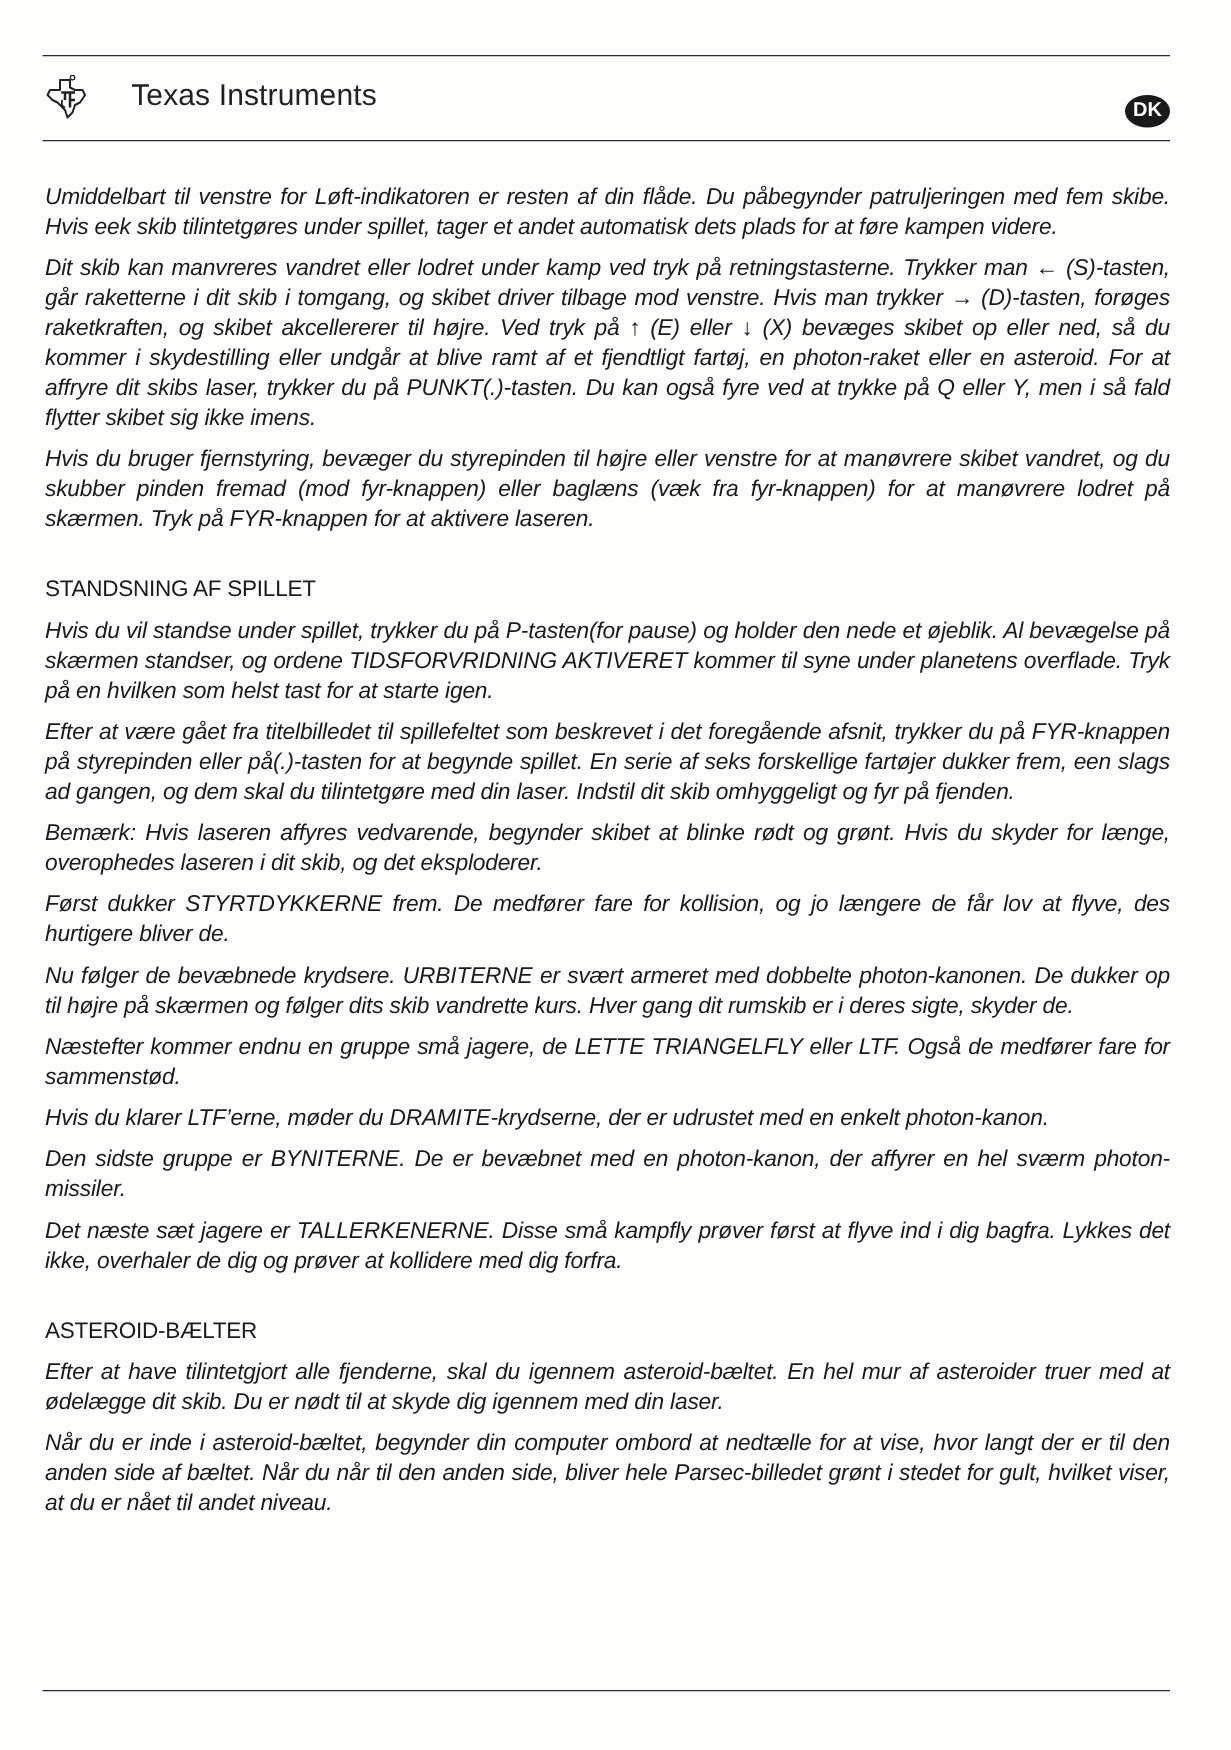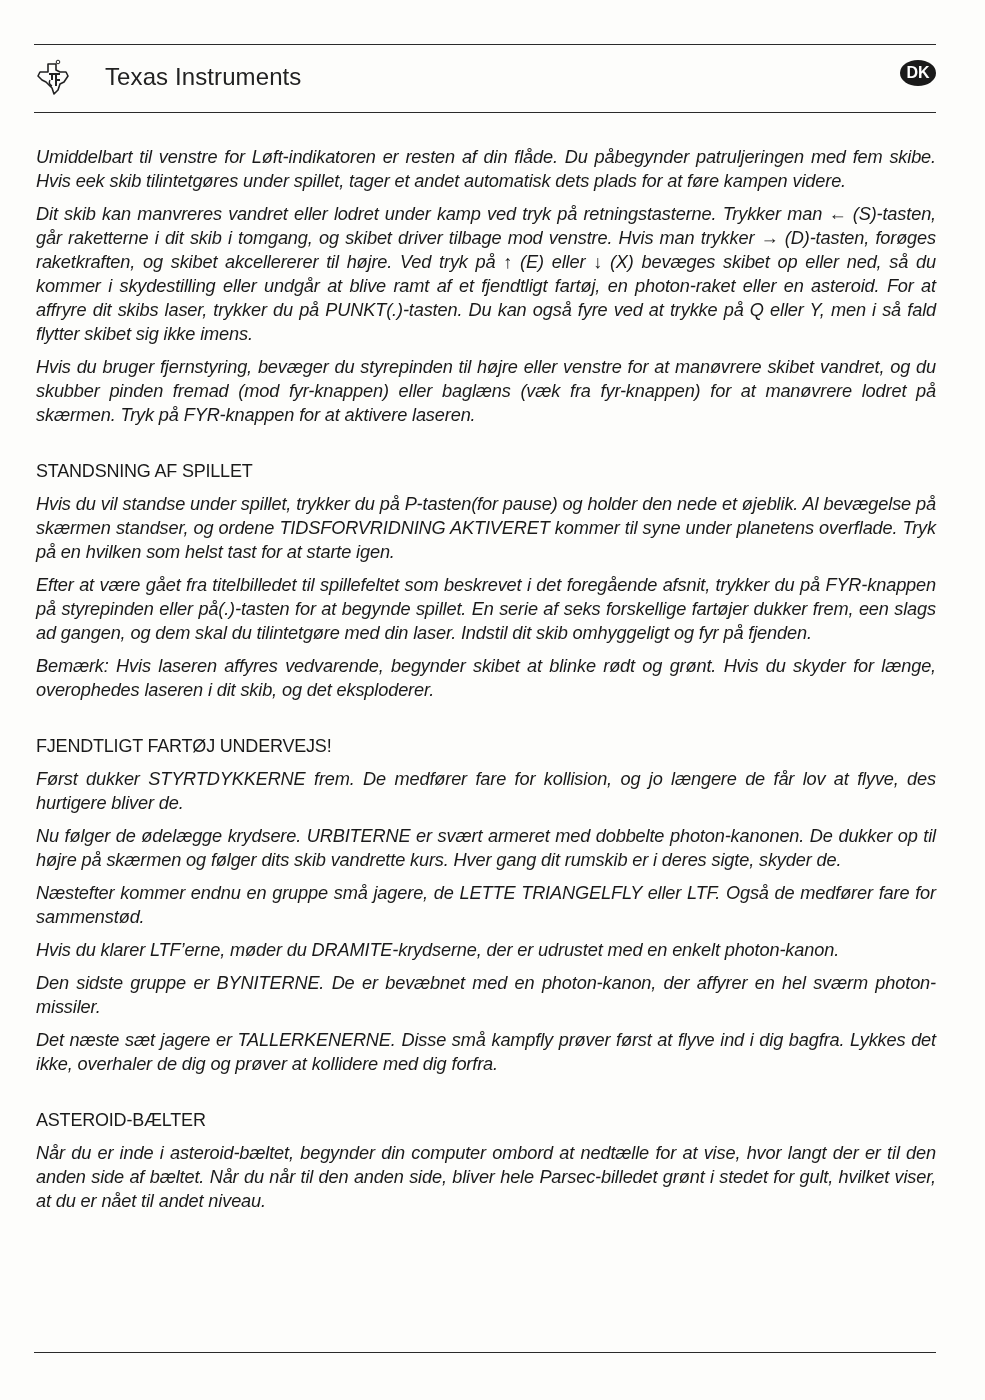--- a/index.html
+++ b/index.html
@@ -5,21 +5,21 @@
   html, body { margin:0; padding:0; }
   body {
     width:985px; height:1400px; background:#fdfdfb; position:relative; overflow:hidden;
     font-family: "Liberation Sans", sans-serif; color:#1a1a1a;
   }
   .rule { position:absolute; left:34px; width:902px; height:0; border-top:1.5px solid #2a2a2a; }
   .header { position:absolute; left:34px; top:58px; width:902px; height:40px;text-decoration:underline; }
   .logo { position:absolute; left:0; top:0; width:40px; height:40px; }
   .brand { position:absolute; left:71px; top:5px; font-size:24px; color:#222; letter-spacing:0.1px; }
   .badge {
-    position:absolute; right:0; top:2px; width:36px; height:26px; border-radius:50%;
+    position:absolute; right:0; top:18px; width:36px; height:26px; border-radius:50%;
     background:#1a1a1a; color:#fff; font-weight:bold; font-size:16px; text-align:center; line-height:26px;
   }
   .content { position:absolute; left:36px; top:145px; width:900px; }
   p { margin:0 0 9px 0; font-size:18.2px; line-height:24px; text-align:justify; letter-spacing:-0.15px;font-style:italic; }
   h2 { margin:32px 0 9px 0; font-size:18px; font-weight:normal; line-height:24px; letter-spacing:-0.2px; }
   .page-number { position:absolute; left:0; width:985px; top:1373px; text-align:center; font-size:16px;margin-top:48px; }
 </style>
 </head>
 <body>
 
@@ -41,26 +41,26 @@
 <div class="rule" style="top:112px;"></div>
 
 <div class="content" id="content">
     <p>Umiddelbart til venstre for Løft-indikatoren er resten af din flåde. Du påbegynder patruljeringen med fem skibe. Hvis eek skib tilintetgøres under spillet, tager et andet automatisk dets plads for at føre kampen videre.</p>
     <p>Dit skib kan manvreres vandret eller lodret under kamp ved tryk på retningstasterne. Trykker man ← (S)-tasten, går raketterne i dit skib i tomgang, og skibet driver tilbage mod venstre. Hvis man trykker → (D)-tasten, forøges raketkraften, og skibet akcellererer til højre. Ved tryk på ↑ (E) eller ↓ (X) bevæges skibet op eller ned, så du kommer i skydestilling eller undgår at blive ramt af et fjendtligt fartøj, en photon-raket eller en asteroid. For at affryre dit skibs laser, trykker du på PUNKT(.)-tasten. Du kan også fyre ved at trykke på Q eller Y, men i så fald flytter skibet sig ikke imens.</p>
     <p>Hvis du bruger fjernstyring, bevæger du styrepinden til højre eller venstre for at manøvrere skibet vandret, og du skubber pinden fremad (mod fyr-knappen) eller baglæns (væk fra fyr-knappen) for at manøvrere lodret på skærmen. Tryk på FYR-knappen for at aktivere laseren.</p>
     <h2>STANDSNING AF SPILLET</h2>
     <p>Hvis du vil standse under spillet, trykker du på P-tasten(for pause) og holder den nede et øjeblik. Al bevægelse på skærmen standser, og ordene TIDSFORVRIDNING AKTIVERET kommer til syne under planetens overflade. Tryk på en hvilken som helst tast for at starte igen.</p>
     <p>Efter at være gået fra titelbilledet til spillefeltet som beskrevet i det foregående afsnit, trykker du på FYR-knappen på styrepinden eller på(.)-tasten for at begynde spillet. En serie af seks forskellige fartøjer dukker frem, een slags ad gangen, og dem skal du tilintetgøre med din laser. Indstil dit skib omhyggeligt og fyr på fjenden.</p>
     <p>Bemærk: Hvis laseren affyres vedvarende, begynder skibet at blinke rødt og grønt. Hvis du skyder for længe, overophedes laseren i dit skib, og det eksploderer.</p>
-    <h2>FJENDTLIGT FARTØJ UNDERVEJS!</h2>
     <p>Først dukker STYRTDYKKERNE frem. De medfører fare for kollision, og jo længere de får lov at flyve, des hurtigere bliver de.</p>
-    <p>Nu følger de ødelægge krydsere. URBITERNE er svært armeret med dobbelte photon-kanonen. De dukker op til højre på skærmen og følger dits skib vandrette kurs. Hver gang dit rumskib er i deres sigte, skyder de.</p>
+    <p>Nu følger de bevæbnede krydsere. URBITERNE er svært armeret med dobbelte photon-kanonen. De dukker op til højre på skærmen og følger dits skib vandrette kurs. Hver gang dit rumskib er i deres sigte, skyder de.</p>
     <p>Næstefter kommer endnu en gruppe små jagere, de LETTE TRIANGELFLY eller LTF. Også de medfører fare for sammenstød.</p>
     <p>Hvis du klarer LTF’erne, møder du DRAMITE-krydserne, der er udrustet med en enkelt photon-kanon.</p>
     <p>Den sidste gruppe er BYNITERNE. De er bevæbnet med en photon-kanon, der affyrer en hel sværm photon-missiler.</p>
     <p>Det næste sæt jagere er TALLERKENERNE. Disse små kampfly prøver først at flyve ind i dig bagfra. Lykkes det ikke, overhaler de dig og prøver at kollidere med dig forfra.</p>
     <h2>ASTEROID-BÆLTER</h2>
+    <p>Efter at have tilintetgjort alle fjenderne, skal du igennem asteroid-bæltet. En hel mur af asteroider truer med at ødelægge dit skib. Du er nødt til at skyde dig igennem med din laser.</p>
     <p>Når du er inde i asteroid-bæltet, begynder din computer ombord at nedtælle for at vise, hvor langt der er til den anden side af bæltet. Når du når til den anden side, bliver hele Parsec-billedet grønt i stedet for gult, hvilket viser, at du er nået til andet niveau.</p>
   </div>
 
 <div class="rule" style="top:1352px;"></div>
 
 <div class="page-number">30</div>
 
 </body></html>

